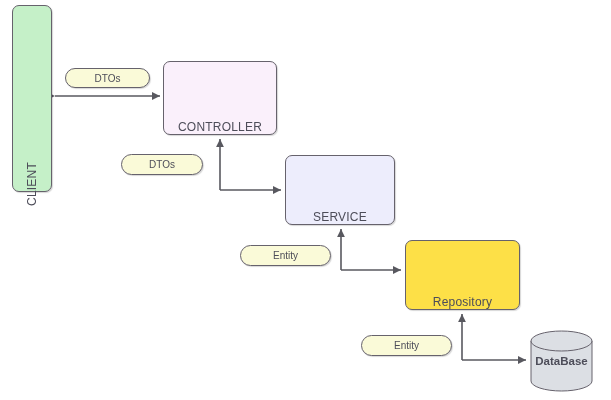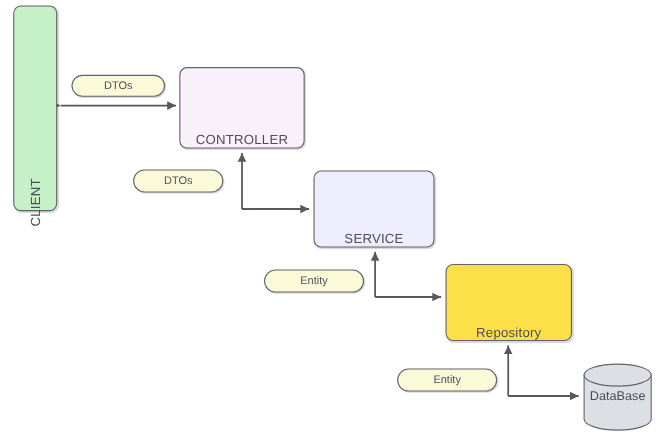--- a/index.html
+++ b/index.html
@@ -79,20 +79,21 @@
   .pill-dtos-2 { left: 121px; top: 154px; width: 82px; height: 21px; }
   .pill-entity-1 { left: 240px; top: 245px; width: 91px; height: 21px; }
   .pill-entity-2 { left: 361px; top: 335px; width: 91px; height: 21px; }
 
   .db {
     position: absolute;
     left: 530px;
     top: 330px;
     width: 63px;
     height: 62px;
+    font-weight: bold;
   }
   .db-label {
     position: absolute;
     left: 0;
     top: 0;
     width: 63px;
     height: 62px;
     display: flex;
     align-items: center;
     justify-content: center;

